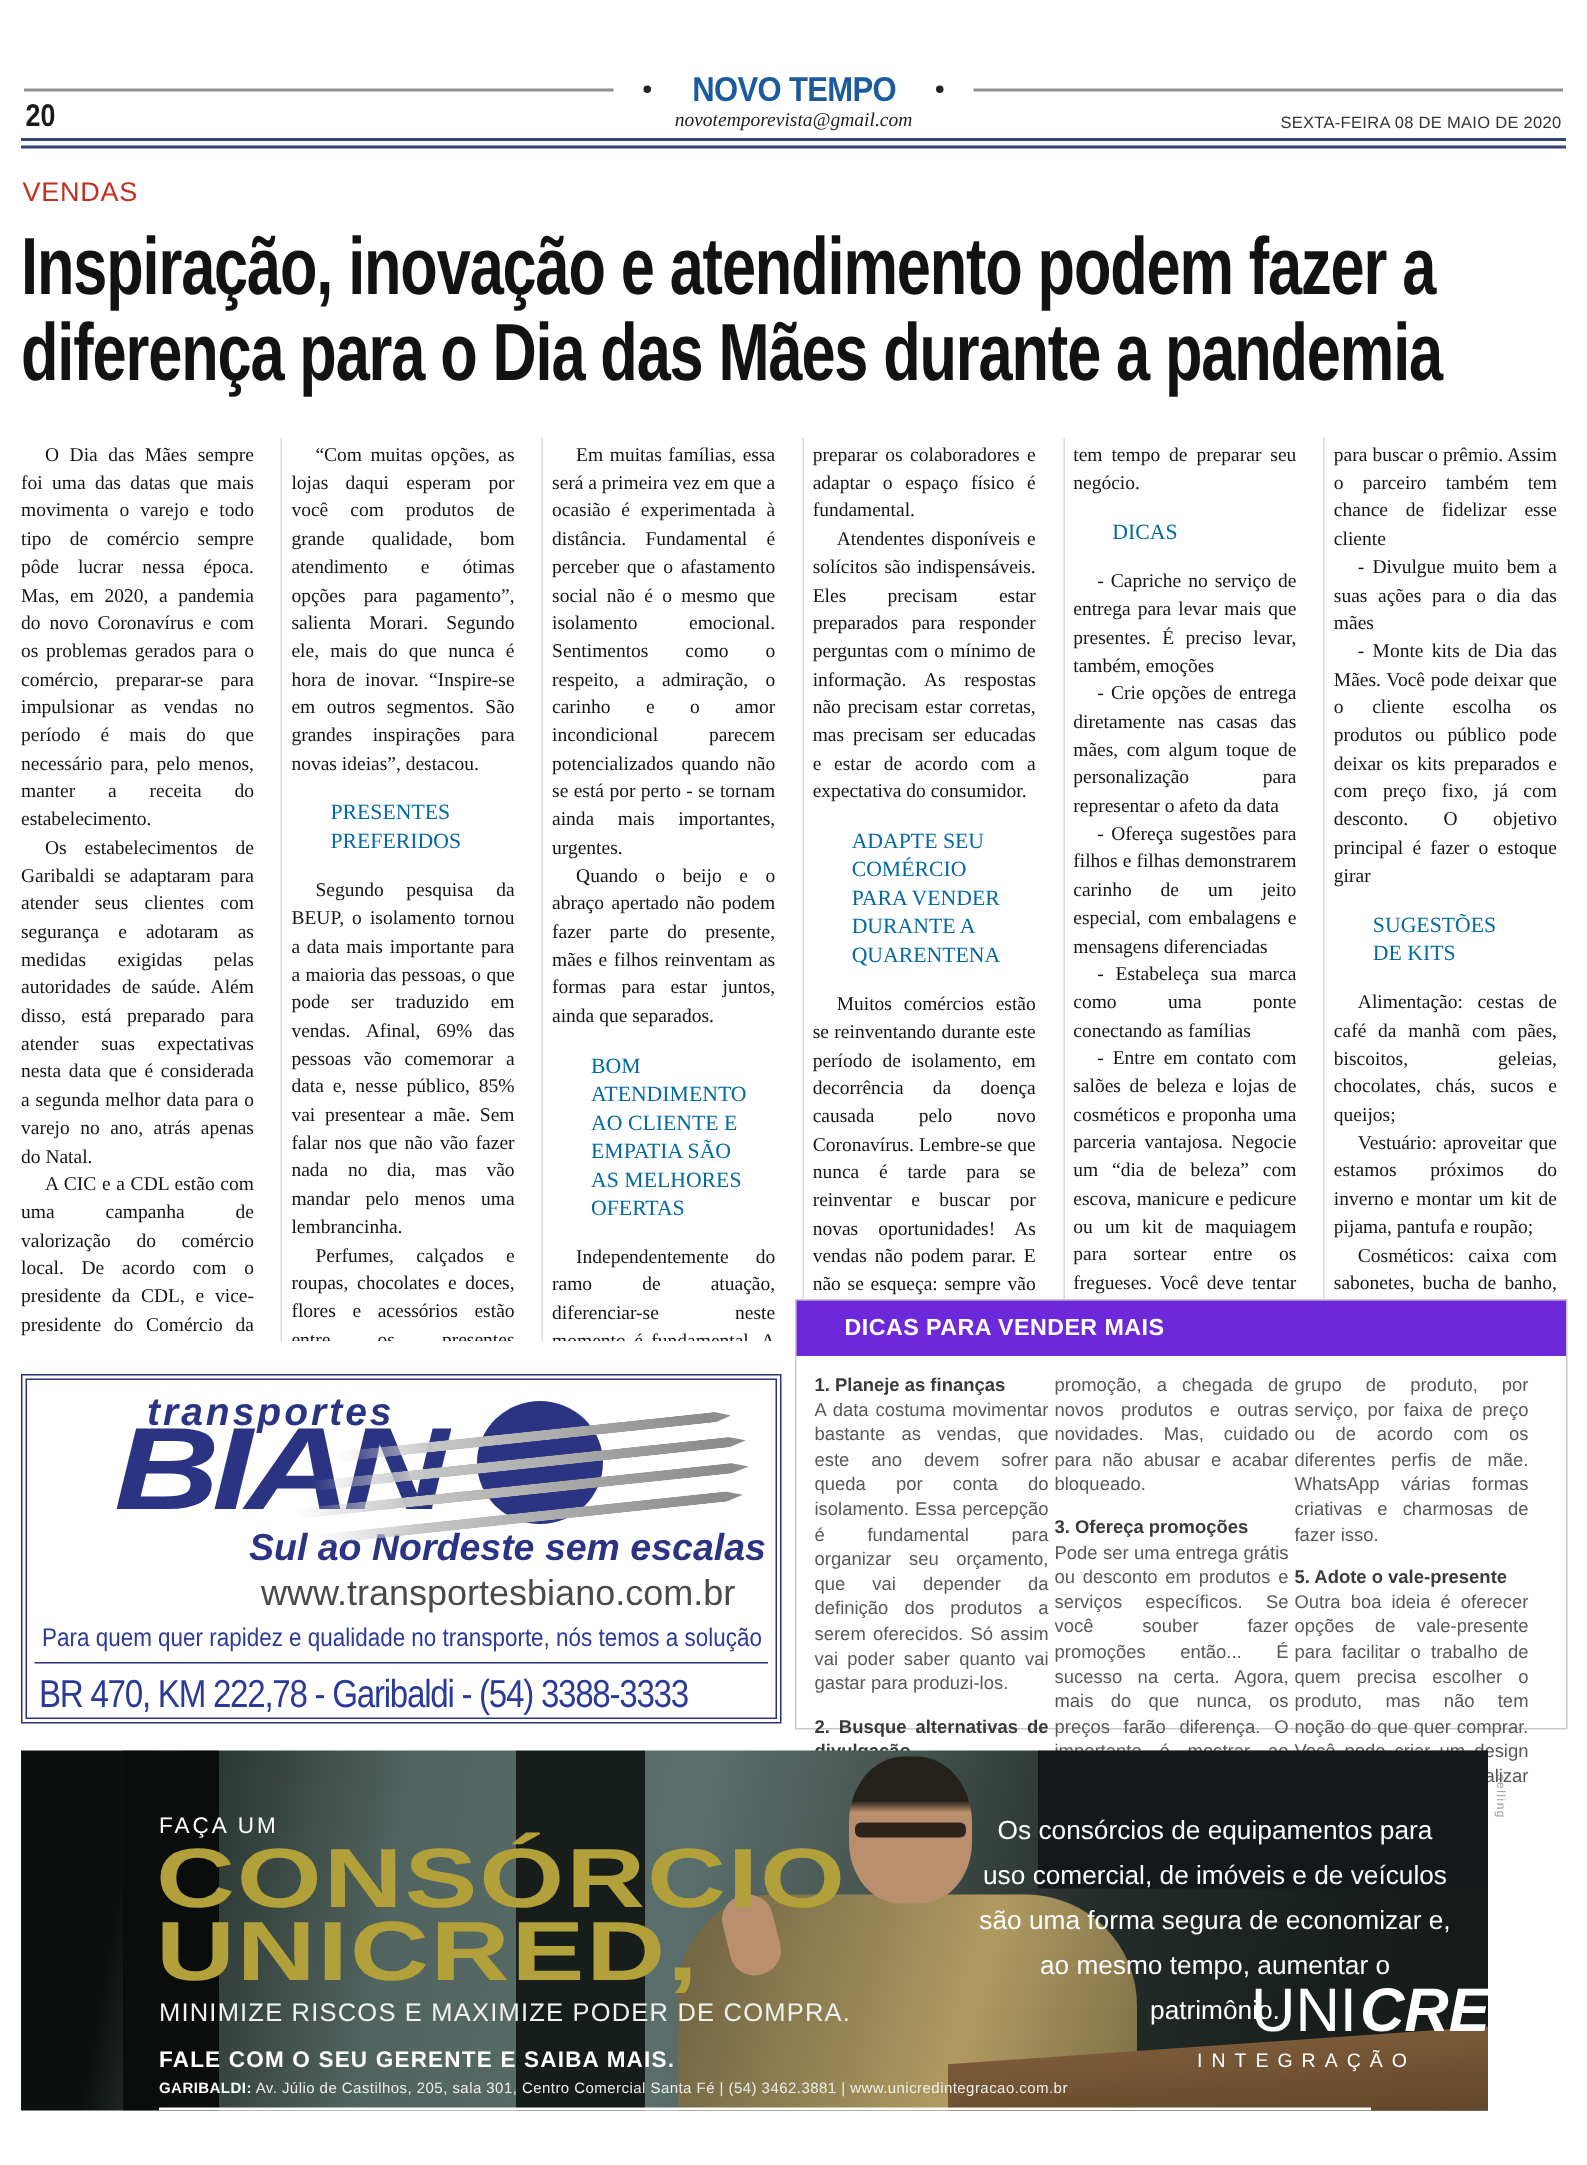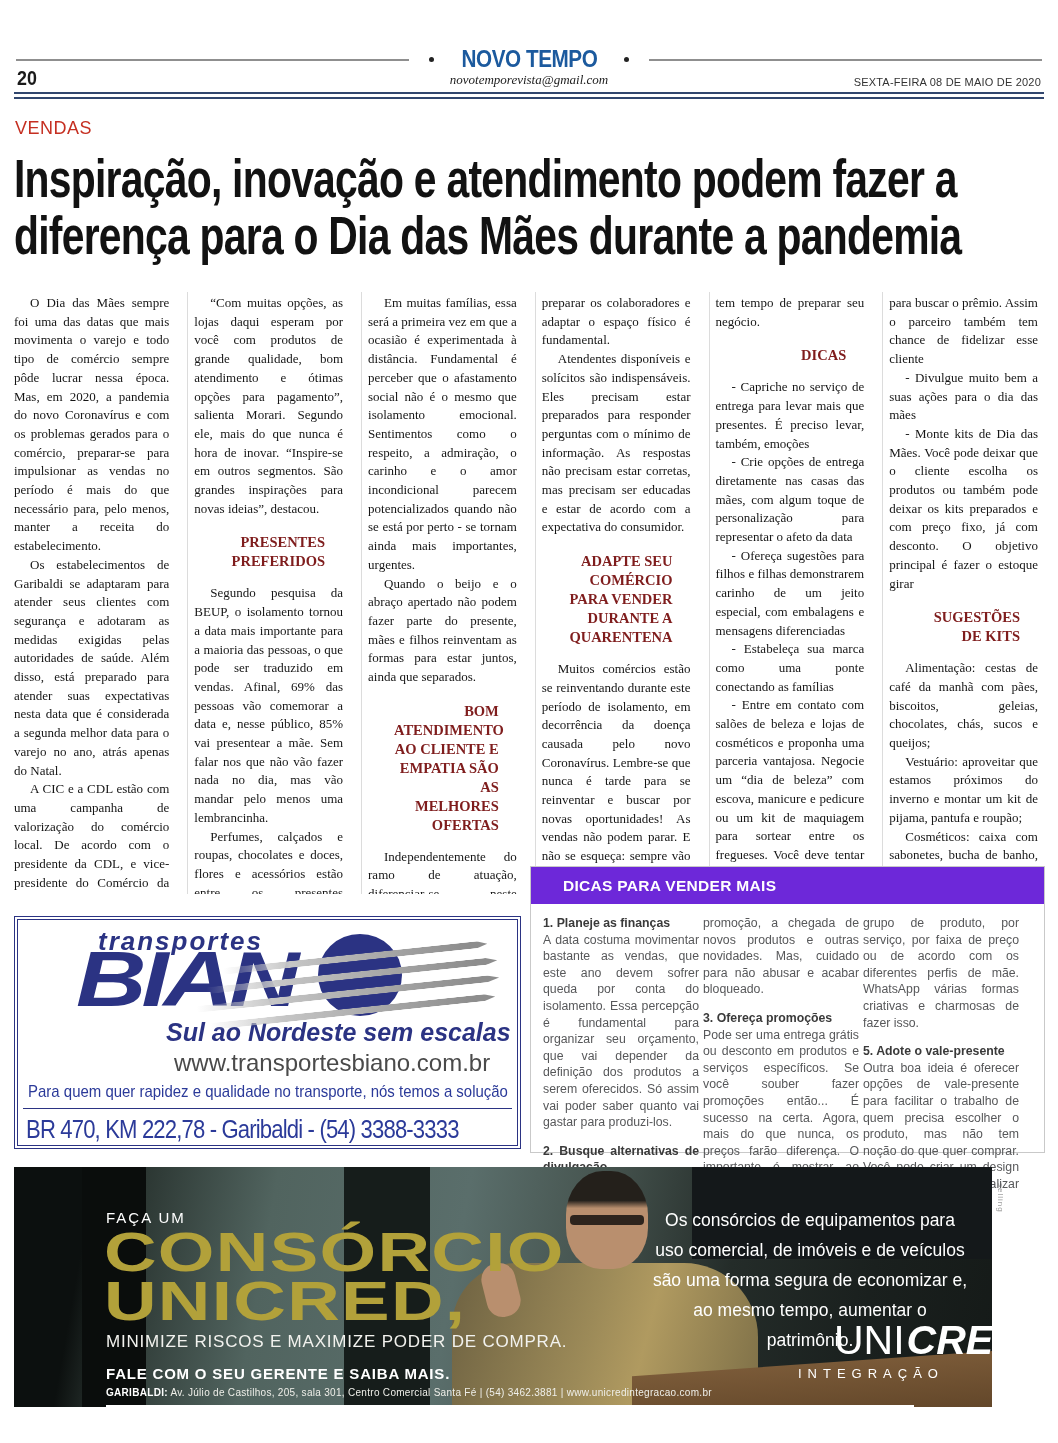--- a/index.html
+++ b/index.html
@@ -19,21 +19,21 @@
   #kicker{position:absolute;left:15px;top:118px;color:#c52f21;font-size:18px;letter-spacing:.5px;}
   #headline{position:absolute;left:14px;top:150px;width:1360px;font-weight:bold;font-size:54px;line-height:57px;color:#121212;letter-spacing:-1px;transform:scaleX(.757);transform-origin:left top;}
 
   
   #article{position:absolute;left:14px;top:292px;width:1030px;height:602px;display:flex;overflow:hidden;gap:12px;}
   .col{width:171.6px;box-sizing:border-box;padding:2px 6px 0 6px;overflow:hidden;font-family:"Liberation Serif",serif;font-size:13px;line-height:18.7px;text-align:justify;color:#151515;}
   .col:first-child{padding-left:0;}
   .col + .col{border-left:1px solid #dcdcdc;}
   .col p{margin:0;text-indent:16px;}
   .col p.cont{text-indent:0;}
-  .col h3.sub{font-size:14.5px;line-height:19px;font-weight:bold;margin:15px 18px 13px 26px;text-align:right;color:#7f1d1d;}
+  .col h3.sub{font-size:14.5px;line-height:19px;font-weight:normal;margin:15px 18px 13px 26px;text-align:left;color:#0369a1;}
 
   
   #biano{position:absolute;left:14px;top:916px;width:507px;height:233px;border:1px solid #2b3383;padding:2px;box-sizing:border-box;background:#fff;z-index:3;}
   #biano-inner{position:relative;width:100%;height:100%;box-sizing:border-box;border:1px solid #2b3383;overflow:hidden;}
   .b-transportes{position:absolute;left:80px;top:6px;font-style:italic;font-weight:bold;font-size:26px;color:#2b3383;letter-spacing:2px;}
   .b-letters{position:absolute;left:58px;top:20px;font-size:78px;line-height:78px;font-weight:bold;font-style:italic;color:#2b3383;letter-spacing:-4px;transform:scaleX(1.25);transform-origin:left top;z-index:1;}
   .b-ball{position:absolute;left:300px;top:14px;width:84px;height:82px;border-radius:50%;background:#2b3383;z-index:0;}
   .b-stripe{position:absolute;height:7px;background:linear-gradient(90deg,rgba(190,190,190,0),#c6c6c6 25%,#8d8d8d 92%);transform:rotate(-6deg);clip-path:polygon(0 0,96% 0,100% 50%,96% 100%,0 100%);z-index:2;}
   .b-s1{left:205px;top:34px;width:265px;}
   .b-s2{left:188px;top:52px;width:292px;}
@@ -126,21 +126,21 @@
     <h3 class="sub">DICAS</h3>
     <p>- Capriche no serviço de entrega para levar mais que presentes. É preciso levar, também, emoções</p>
     <p>- Crie opções de entrega diretamente nas casas das mães, com algum toque de personalização para representar o afeto da data</p>
     <p>- Ofereça sugestões para filhos e filhas demonstrarem carinho de um jeito especial, com embalagens e mensagens diferenciadas</p>
     <p>- Estabeleça sua marca como uma ponte conectando as famílias</p>
     <p>- Entre em contato com salões de beleza e lojas de cosméticos e proponha uma parceria vantajosa. Negocie um “dia de beleza” com escova, manicure e pedicure ou um kit de maquiagem para sortear entre os fregueses. Você deve tentar um desconto em troca da divulgação e o legal é que o sorteado precisa ir até a outra loja</p>
   </div>
   <div class="col">
     <p class="cont">para buscar o prêmio. Assim o parceiro também tem chance de fidelizar esse cliente</p>
     <p>- Divulgue muito bem a suas ações para o dia das mães</p>
-    <p>- Monte kits de Dia das Mães. Você pode deixar que o cliente escolha os produtos ou também pode deixar os kits preparados e com preço fixo, já com desconto. O objetivo principal é fazer o estoque girar</p>
+    <p>- Monte kits de Dia das Mães. Você pode deixar que o cliente escolha os produtos ou público pode deixar os kits preparados e com preço fixo, já com desconto. O objetivo principal é fazer o estoque girar</p>
     <h3 class="sub">SUGESTÕES DE KITS</h3>
     <p>Alimentação: cestas de café da manhã com pães, biscoitos, geleias, chocolates, chás, sucos e queijos;</p>
     <p>Vestuário: aproveitar que estamos próximos do inverno e montar um kit de pijama, pantufa e roupão;</p>
     <p>Cosméticos: caixa com sabonetes, bucha de banho, cremes para corpo, rosto e mãos, água de cheiro e toalhas;</p>
     <p>Decoração: Kit “Faça-você-mesma” para as mamães que adoram construir, modificar e reparar por conta própria.</p>
   </div>
 </div>
 
 <div id="biano">
   <div id="biano-inner">

